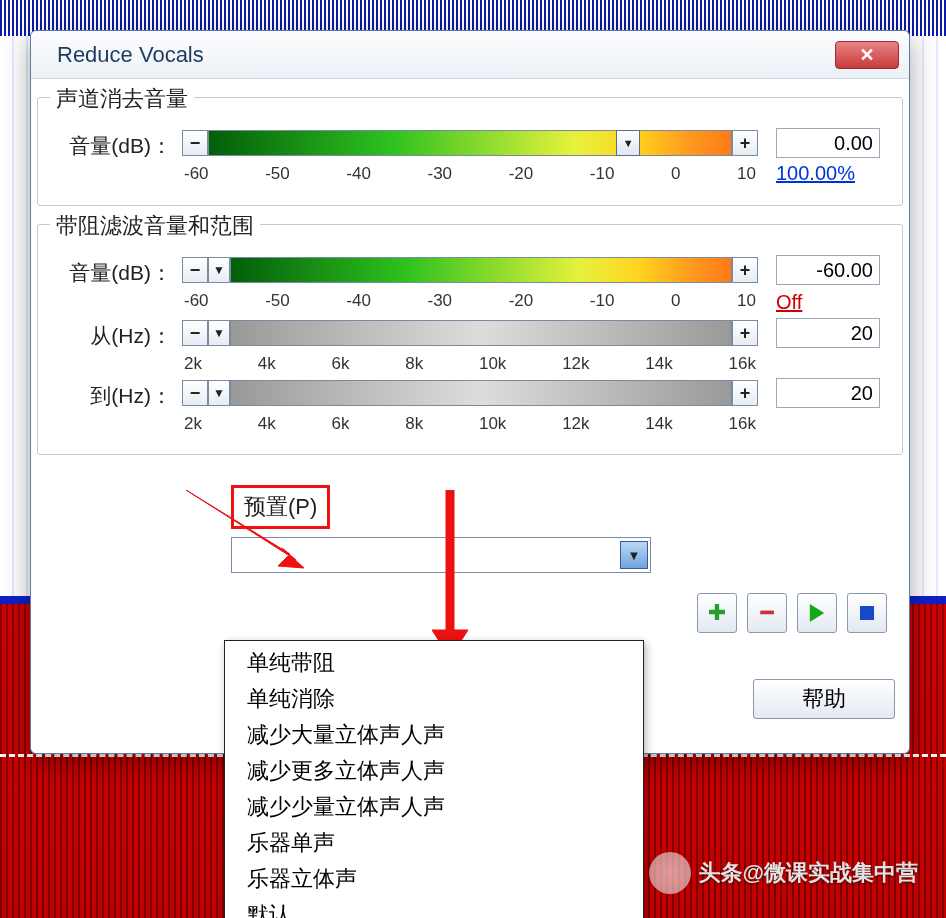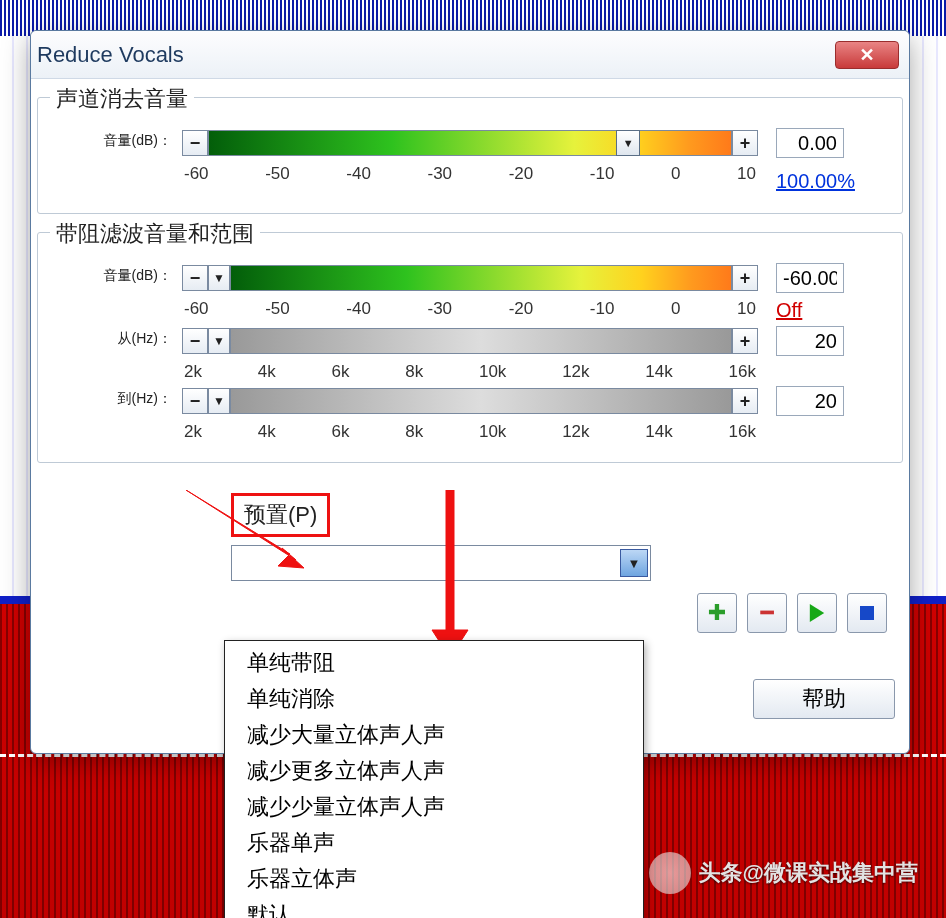--- a/index.html
+++ b/index.html
@@ -17,48 +17,48 @@
 }
 .dashline { position:absolute; left:0; right:0; top:754px; height:0; border-top:3px dashed #fff; }
 
 .window {
   position: absolute; left: 30px; top: 30px; width: 880px; height: 724px;
   background: #fff; border: 1px solid #5a7aa0; border-radius: 6px;
   box-shadow: 0 8px 28px rgba(0,0,0,.35);
 }
 .titlebar { height: 48px; display:flex; align-items:center; justify-content:space-between;
   background: linear-gradient(#fdfdfe,#ecf1f7); border-bottom:1px solid #cfd9e6;
-  border-radius: 6px 6px 0 0; padding: 0 10px 0 6px;
+  border-radius: 6px 6px 0 0; padding: 0 10px 0 26px;
 }
 .titlebar .title { color:#1e3a5f; font-size:22px; }
 .closebtn { width:64px; height:28px; border-radius:4px; border:1px solid #9a2d2d;
   background: linear-gradient(#e98484,#c83a3a); display:flex; align-items:center; justify-content:center;
   color:#fff; font-weight:bold; font-size:18px; cursor:pointer;
 }
 
 .content { padding: 18px 6px; font-size:20px; color:#222; }
 .group { border:1px solid #bfcad6; border-radius:3px; padding: 30px 18px 16px; margin-bottom:18px; position:relative; }
 .group-title { position:absolute; top:-14px; left:12px; background:#fff; padding:0 6px; font-size:22px; }
 
 .row { display:flex; align-items:flex-start; gap:10px; margin-bottom:4px; }
-.label { width:116px; text-align:right; padding-top:4px; font-size:14px; }
+.label { width:116px; text-align:right; padding-top:4px; font-size:21px; }
 .slwrap { flex:1; }
 .sltrack { display:flex; align-items:center; height:30px; }
 .btn { width:26px; height:26px; border:1px solid #7a8aa0; background:linear-gradient(#fff,#e6ecf3);
   display:flex; align-items:center; justify-content:center; font-weight:bold; font-size:18px; cursor:pointer; }
 .btn.dd { width:22px; font-size:12px; }
 .gradient1 { flex:1; height:26px; border:1px solid #7a8aa0;
   background: linear-gradient(90deg,#035e0a 0%,#2ec21e 35%,#e6f23c 70%,#ffd21e 82%,#ff9a1e 92%,#ff7a1a 100%); position:relative; }
 .thumb { position:absolute; top:-1px; bottom:-1px; width:24px; background:linear-gradient(#fff,#dfe6ee);
   border:1px solid #5a6e86; display:flex; align-items:center; justify-content:center; font-size:11px; }
 .plain { flex:1; height:26px; border:1px solid #7a8aa0; background:linear-gradient(90deg,#999,#ddd,#999); }
 .ticks { display:flex; justify-content:space-between; padding:6px 2px 0; font-size:17px; color:#333;align-items:center; }
 .val { width:116px; text-align:left; padding-left:8px; }
-.val input { width:68px; height:30px; border:1px solid #9aa8ba; font-size:20px; padding:0 6px; text-align:right; }
-.pct { color:#0033dd; text-decoration:underline; font-size:20px; margin-top:12px; }
+.val input { width:104px; height:30px; border:1px solid #9aa8ba; font-size:20px; padding:0 6px; text-align:right; }
+.pct { color:#0033dd; text-decoration:underline; font-size:20px; margin-top:4px; }
 .off { color:#d10000; text-decoration:underline; font-size:20px; margin-top:6px; }
 
 .preset-area { position:relative; margin-top:30px; }
 .preset-label-box { display:inline-block; border:3px solid #e11; padding:4px 10px; font-size:22px; margin-left:194px; }
 .preset-combo { margin:8px 0 0 194px; width:420px; height:36px; border:1px solid #7a8aa0; 
   background:#fff; display:flex; align-items:center; justify-content:flex-end; padding:0 2px; cursor:pointer; }
 .combo-btn { width:28px; height:28px; border:1px solid #3a5aa0; background:linear-gradient(#bcd7f5,#6fa5e0);
   display:flex; align-items:center; justify-content:center; font-size:13px; }
 .dropdown { position:absolute; left:224px; top:79px; width:420px; background:#fff; border:1px solid #222;
   padding:4px 0; z-index:50; box-shadow:2px 3px 8px rgba(0,0,0,.3); }

